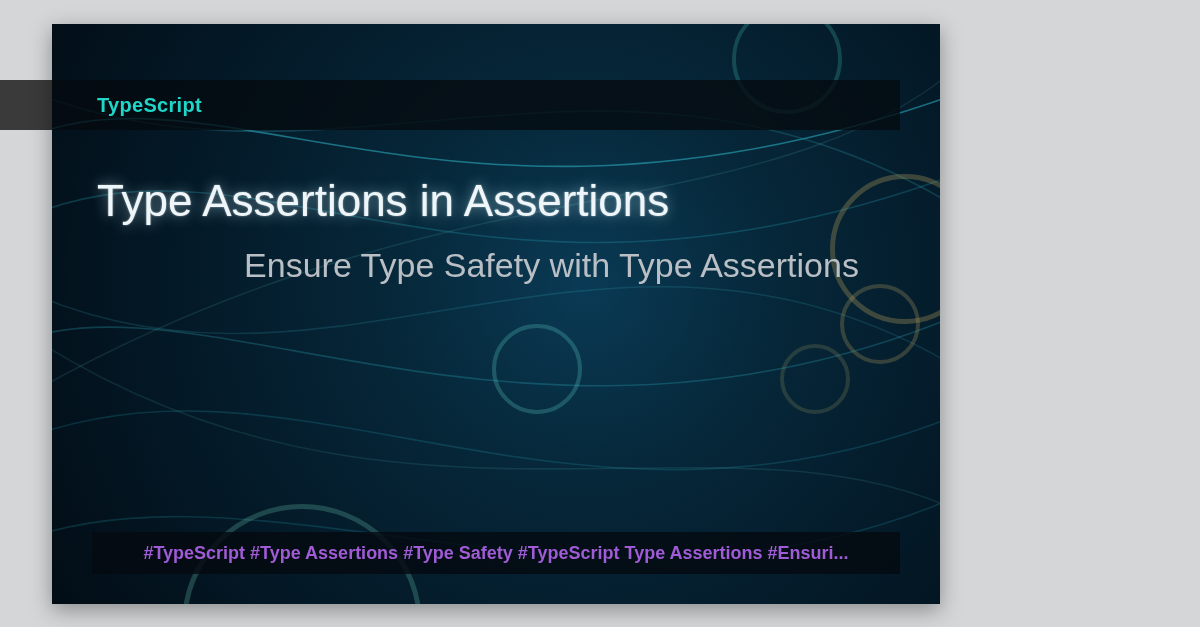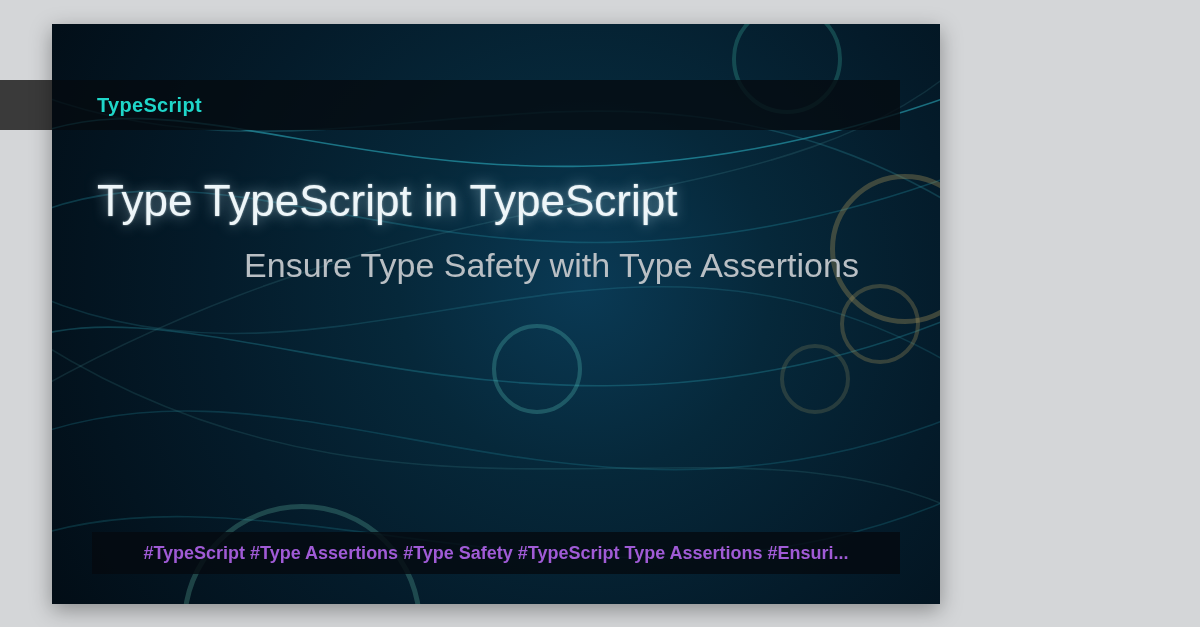--- a/index.html
+++ b/index.html
@@ -129,21 +129,21 @@
     <div class="circle c3"></div>
     <div class="circle c4"></div>
     <div class="circle c5"></div>
     <div class="circle c6"></div>
   </div>
 
   <div class="category-band">
     <span class="category">TypeScript</span>
   </div>
 
-  <h1 class="title">Type TypeScript in TypeScript</h1>
+  <h1 class="title">Type Assertions in Assertions</h1>
 
   <div class="subtitle">Ensure Type Safety with Type Assertions</div>
 
   <div class="tag-band">
     <span class="tags">#TypeScript #Type Assertions #Type Safety #TypeScript Type Assertions #Ensuri...</span>
   </div>
 
 </div>
 
 </body></html>

